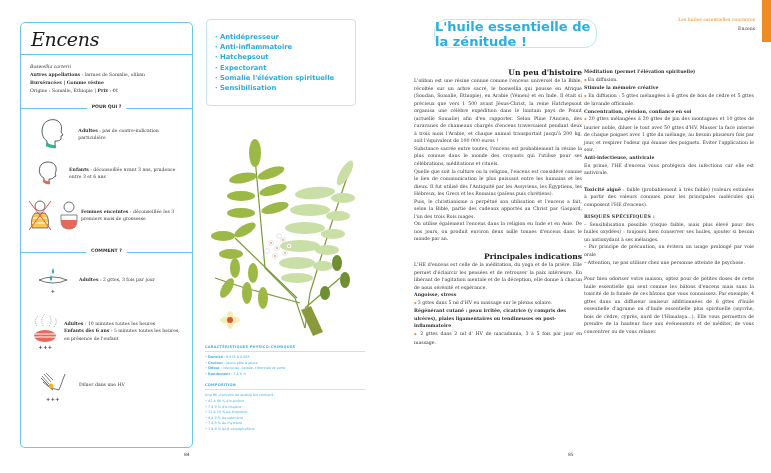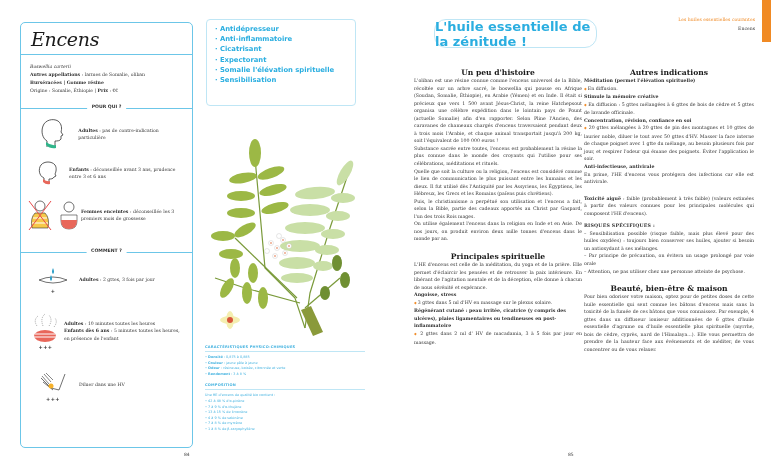--- a/index.html
+++ b/index.html
@@ -43,21 +43,21 @@
   .how-icon { width: 52px; display: flex; flex-direction: column; align-items: center; }
   .how-icon .rating { font-size: 5px; font-weight: bold; color: #333; font-family: "DejaVu Sans", sans-serif; letter-spacing: 0.5px; }
   .how-text { font-size: 4.6px; line-height: 7.5px; color: #333; }
   .how-text b { font-weight: bold; }
 
   .page-num-left { position: absolute; left: 184px; top: 452px; font-size: 4.5px; color: #444; font-family: "DejaVu Sans", sans-serif; }
 
   
   .props-box {
     position: absolute; left: 206px; top: 19px; width: 150px; height: 87px;
-    border: 1.2px solid #bfe6f5; border-radius: 4px; padding: 4px 8px;
+    border: 1.2px solid #bfe6f5; border-radius: 4px; padding: 12px 8px;
   }
   .props-box li {
     list-style: none; font-family: "DejaVu Sans", sans-serif; font-weight: bold;
     font-size: 6.8px; line-height: 10.2px; color: #2aaee0; white-space: nowrap;
   }
   .props-box li::before { content: "· "; }
 
   .plant { position: absolute; left: 205px; top: 118px; width: 155px; height: 225px; }
 
   .physchem { position: absolute; left: 205px; top: 345px; width: 160px; font-family: "DejaVu Sans", sans-serif; color: #45b3e0; }
@@ -77,21 +77,21 @@
   .tagline-box {
     position: absolute; left: 26px; top: 19px; width: 163px; height: 29px;
     border: 1.2px solid #bfe6f5; border-radius: 12px;
     display: flex; align-items: center; justify-content: center;
     font-family: "DejaVu Sans", sans-serif; font-weight: bold; font-size: 13px; color: #2aaee0; margin-left: 23px;
   }
 
   .col { position: absolute; top: 68px; width: 168px; font-size: 4.7px; line-height: 7.55px; color: #333; text-align: justify; }
   .col-1 { left: 29px; }
   .col-2 { left: 199px; width: 170px; }
-  .col h2 { font-size: 7.6px; font-weight: bold; line-height: 9px; color: #1a1a1a; text-align: center; }
+  .col h2 { font-size: 7.6px; font-weight: bold; line-height: 9px; color: #1a1a1a; text-align: right; }
   .col .sub { font-weight: bold; }
   .col .bullet::before { content: "◆ "; color: #f08a24; font-size: 3.5px; }
   .col .spacer { height: 9px; }
   .col .caps { font-weight: bold; letter-spacing: 0.2px; }
   .tox-dot { display: inline-block; width: 5px; height: 5px; border-radius: 50%; background: #4dbf8a; border: 0.8px solid #2e9a6a; vertical-align: middle; margin-left: 2px; }
 
   .page-num-right { position: absolute; left: 183px; top: 452px; font-size: 4.5px; color: #444; font-family: "DejaVu Sans", sans-serif; }
 </style>
 </head>
 <body>
@@ -191,21 +191,21 @@
         </svg>
         <span class="rating">+++</span>
       </div>
       <div class="how-text">Diluer dans une HV</div>
     </div>
   </div>
 
   <ul class="props-box">
     <li>Antidépresseur</li>
     <li>Anti-inflammatoire</li>
-    <li>Cicatrisant</li>
+    <li>Hatchepsout</li>
     <li>Expectorant</li>
     <li>Somalie l'élévation spirituelle</li>
     <li>Sensibilisation</li>
   </ul>
 
   <div class="plant">
     <svg width="155" height="225" viewBox="0 0 155 225">
       <g fill="none" stroke="#7a9a3a" stroke-width="1.2">
         <path d="M100 210 L90 180 L60 150 L50 40"></path>
         <path d="M100 210 L105 175 L125 110 L145 50"></path>
@@ -306,44 +306,42 @@
   <div class="tagline-box">L'huile essentielle de la zénitude !</div>
 
   <div class="col col-1">
     <h2>Un peu d'histoire</h2>
     <p>L'oliban est une résine connue comme l'encens universel de la Bible, récoltée sur un arbre sacré, le boswellia qui pousse en Afrique (Soudan, Somalie, Éthiopie), en Arabie (Yémen) et en Inde. Il était si précieux que vers 1 500 avant Jésus-Christ, la reine Hatchepsout organisa une célèbre expédition dans le lointain pays de Pount (actuelle Somalie) afin d'en rapporter. Selon Pline l'Ancien, des caravanes de chameaux chargés d'encens traversaient pendant deux à trois mois l'Arabie, et chaque animal transportait jusqu'à 200 kg, soit l'équivalent de 100 000 euros !</p>
     <p>Substance sacrée entre toutes, l'encens est probablement la résine la plus connue dans le monde des croyants qui l'utilise pour ses célébrations, méditations et rituels.</p>
     <p>Quelle que soit la culture ou la religion, l'encens est considéré comme le lien de communication le plus puissant entre les humains et les dieux. Il fut utilisé dès l'Antiquité par les Assyriens, les Égyptiens, les Hébreux, les Grecs et les Romains (païens puis chrétiens).</p>
     <p>Puis, le christianisme a perpétué son utilisation et l'encens a fait, selon la Bible, partie des cadeaux apportés au Christ par Gaspard, l'un des trois Rois mages.</p>
     <p>On utilise également l'encens dans la religion en Inde et en Asie. De nos jours, on produit environ deux mille tonnes d'encens dans le monde par an.</p>
     <div class="spacer"></div>
-    <h2>Principales spirituelle</h2>
+    <h2>Principales indications</h2>
     <p>L'HE d'encens est celle de la méditation, du yoga et de la prière. Elle permet d'éclaircir les pensées et de retrouver la paix intérieure. En libérant de l'agitation mentale et de la déception, elle donne à chacun de nous sérénité et espérance.</p>
     <div class="sub">Angoisse, stress</div>
     <div class="bullet">3 gttes dans 5 ml d'HV en massage sur le plexus solaire.</div>
     <div class="sub" style="text-align:left;">Régénérant cutané : peau irritée, cicatrice (y compris des ulcères), plaies ligamentaires ou tendineuses en post-inflammatoire</div>
     <div class="bullet">2 gttes dans 2 ml d' HV de macadamia, 3 à 5 fois par jour en massage.</div>
   </div>
 
   <div class="col col-2">
-    <h2>Autres indications</h2>
     <div class="sub">Méditation (permet l'élévation spirituelle)</div>
     <div class="bullet">En diffusion.</div>
     <div class="sub">Stimule la mémoire créative</div>
     <div class="bullet">En diffusion : 5 gttes mélangées à 6 gttes de bois de cèdre et 5 gttes de lavande officinale.</div>
     <div class="sub">Concentration, révision, confiance en soi</div>
     <div class="bullet">20 gttes mélangées à 20 gttes de pin des montagnes et 10 gttes de laurier noble, diluer le tout avec 50 gttes d'HV. Masser la face interne de chaque poignet avec 1 gtte du mélange, au besoin plusieurs fois par jour, et respirer l'odeur qui émane des poignets. Éviter l'application le soir.</div>
     <div class="sub">Anti-infectieuse, antivirale</div>
     <p>En prime, l'HE d'encens vous protégera des infections car elle est antivirale.</p>
     <div class="spacer"></div>
     <p><b>Toxicité aiguë</b><span> : faible (probablement à très faible) (valeurs estimées à partir des valeurs connues pour les principales molécules qui composent l'HE d'encens).</span></p>
     <div style="height:5px;"></div>
     <div class="caps">RISQUES SPÉCIFIQUES :</div>
     <p>– Sensibilisation possible (risque faible, mais plus élevé pour des huiles oxydées) : toujours bien conserver ses huiles, ajouter si besoin un antioxydant à ses mélanges.</p>
     <p>– Par principe de précaution, on évitera un usage prolongé par voie orale</p>
     <p>– Attention, ne pas utiliser chez une personne atteinte de psychose.</p>
     <div class="spacer"></div>
-    <h2>Beauté, bien-être &amp; maison</h2>
     <p>Pour bien odoriser votre maison, optez pour de petites doses de cette huile essentielle qui sent comme les bâtons d'encens mais sans la toxicité de la fumée de ces bâtons que vous connaissez. Par exemple, 4 gttes dans un diffuseur ioniseur additionnées de 6 gttes d'huile essentielle d'agrume ou d'huile essentielle plus spirituelle (myrrhe, bois de cèdre, cyprès, nard de l'Himalaya...). Elle vous permettra de prendre de la hauteur face aux événements et de méditer, de vous concentrer ou de vous relaxer.</p>
   </div>
 
   <div class="page-num-right">85</div>
 </div>
 
 </body></html>

